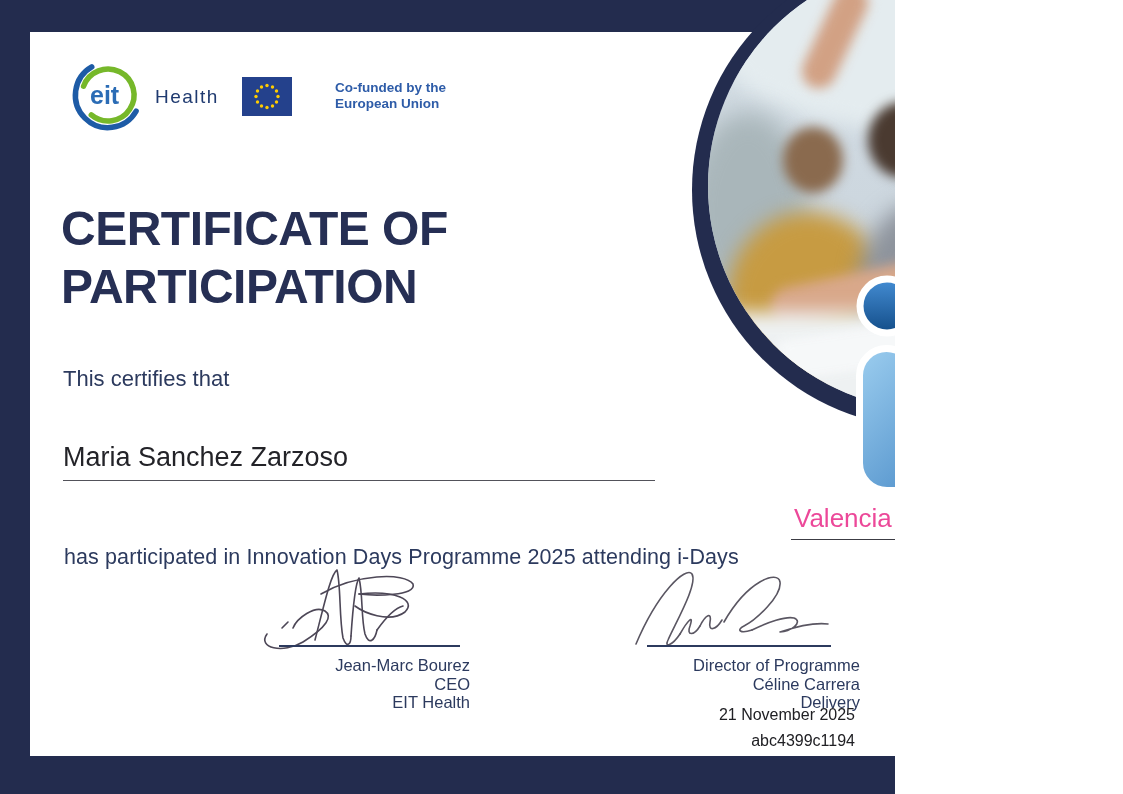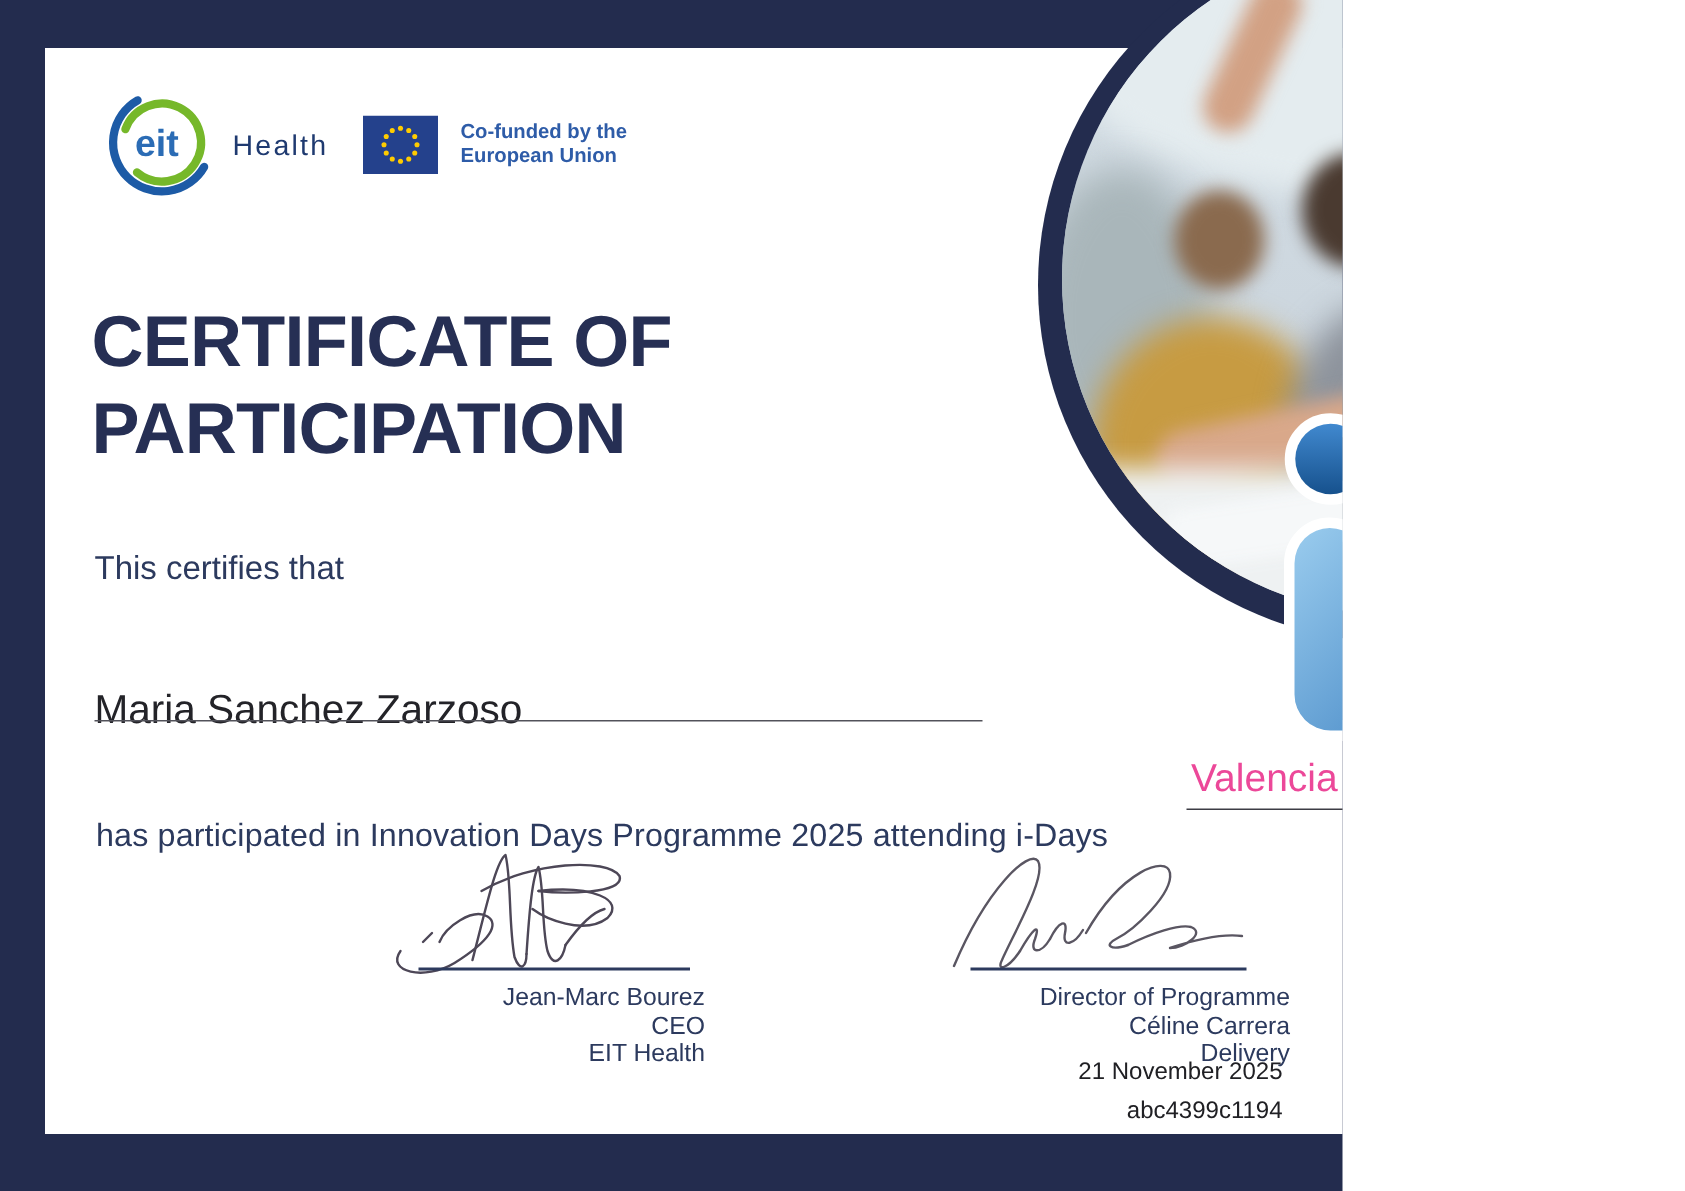--- a/index.html
+++ b/index.html
@@ -12,28 +12,28 @@
   }
   .abs{position:absolute;}
   .inner{
     left:30px;top:32px;
     width:1059px;height:724px;
     background:#ffffff;
   }
   .brand-logo{left:63px;top:56px;width:175px;height:84px;}
   .eu-block{left:242px;top:73px;width:260px;height:46px;display:flex;align-items:center;gap:15px;}
   .eu-flag{width:50px;height:39px;display:block;}
-  .eu-text{font-size:13.5px;font-weight:700;color:#2e5ca8;line-height:16.5px;}
+  .eu-text{font-size:13.5px;font-weight:700;color:#2e5ca8;line-height:16.5px;margin-left:28px;}
   .title{
     left:61px;top:200px;width:560px;
     font-size:48px;font-weight:800;color:#262f54;
     line-height:58px;letter-spacing:-0.5px;
   }
   .intro{left:63px;top:366px;font-size:22px;color:#2c3a5e;}
-  .pname{left:63px;top:442px;font-size:27px;color:#232328;margin-top:16px;}
+  .pname{left:63px;top:442px;font-size:27px;color:#232328;}
   .name-line{left:63px;top:480px;width:592px;border-top:1.5px solid #52525a;}
   .statement{left:64px;top:511px;font-size:21.5px;color:#2c3a5e;letter-spacing:0.1px;margin-top:34px;}
   .location{left:794px;top:503px;font-size:26px;color:#ec4899;}
   .loc-line{left:791px;top:539px;width:254px;border-top:1.5px solid #3c3c44;}
   .sig-line{height:0;border-top:2px solid #2c3a5e;}
   .sig-block{text-align:right;color:#2c3a5e;font-size:16.5px;line-height:18.5px;}
   .footer{right:40px;top:702px;text-align:right;color:#202024;font-size:16px;line-height:26px;}
   .photo{
     left:708px;top:-38px;width:448px;height:448px;
     border-radius:50%;overflow:hidden;

